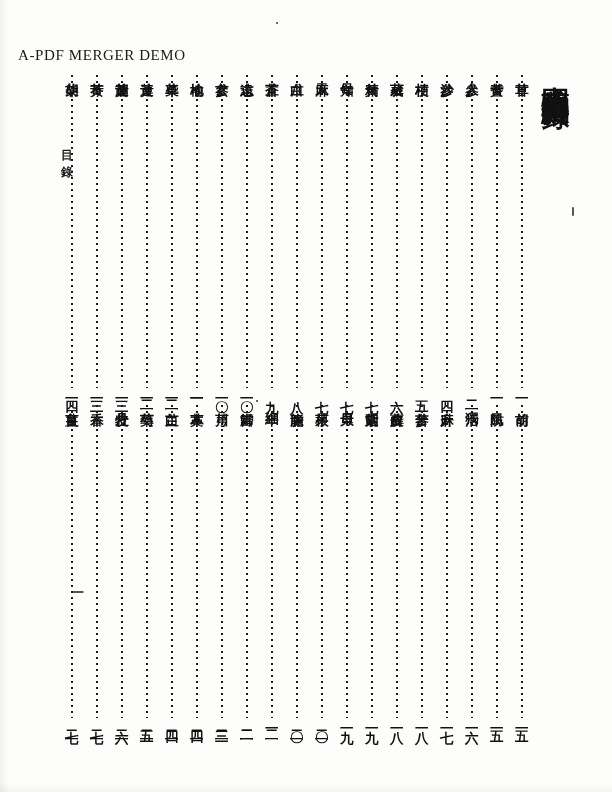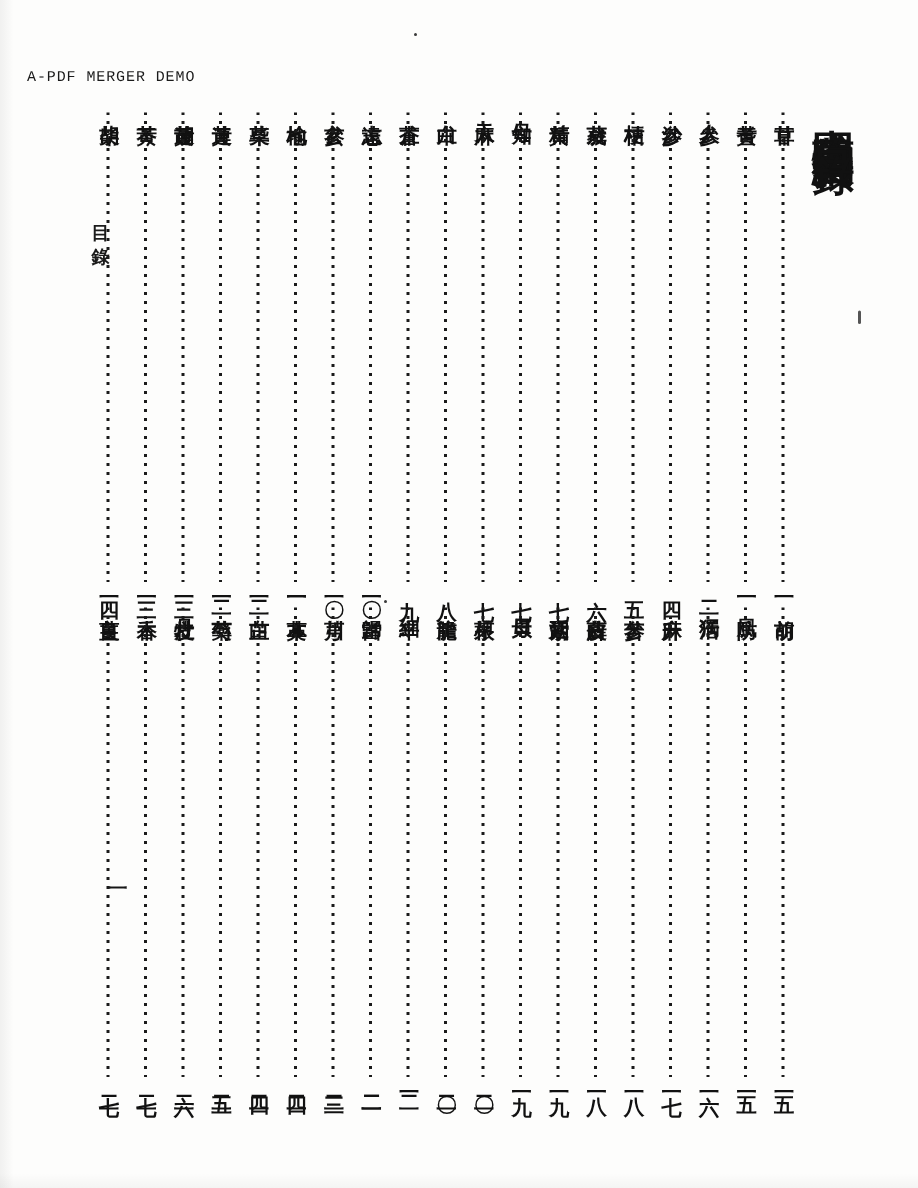--- a/index.html
+++ b/index.html
@@ -20,22 +20,22 @@
     position: absolute;
     inset: 0;
     background: #fdfdfc;
   }
 
   
   #demo-header {
     position: absolute;
     left: 18px;
     top: 47px;
-    font-family: Liberation Mono, monospace;
-    font-size: 10px;
+    font-family: Liberation Serif, serif;
+    font-size: 15px;
     letter-spacing: 0.6px;
     color: #1a1a1a;
     white-space: nowrap;
   }
 
   
   .speck {
     position: absolute;
     background: #3a3a3a;
     border-radius: 50%;

